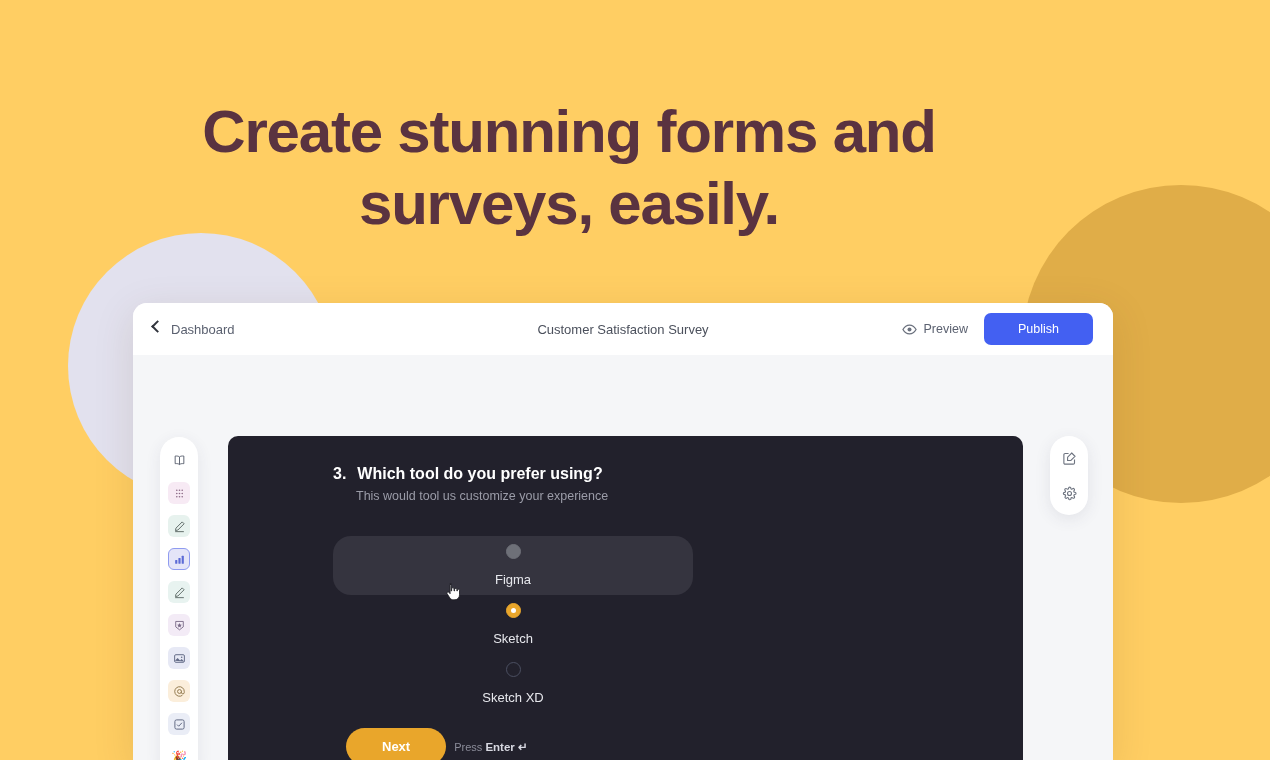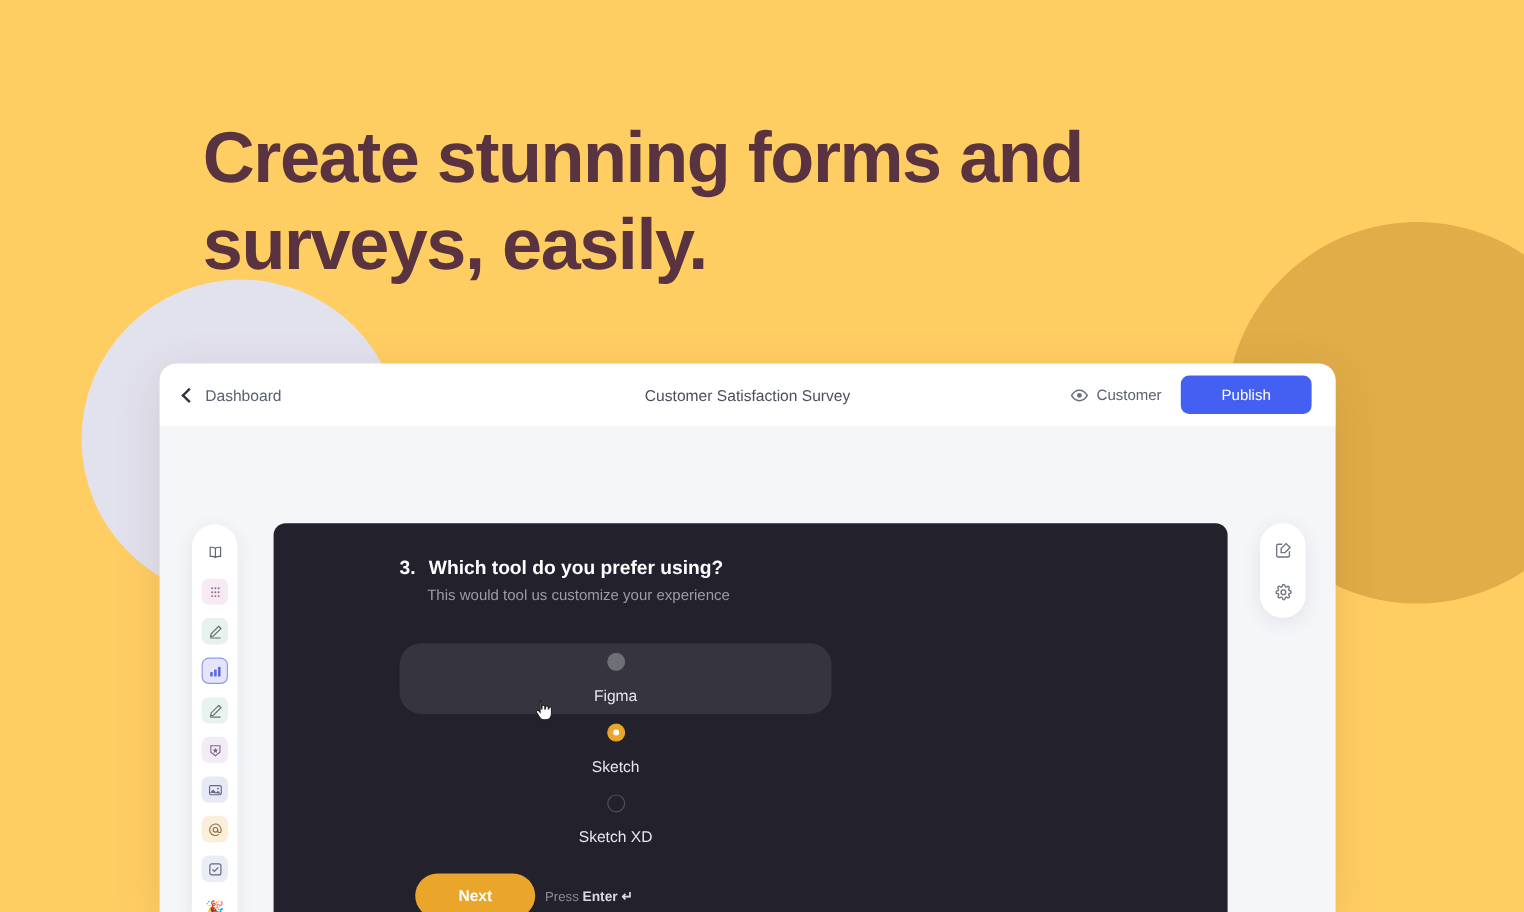--- a/index.html
+++ b/index.html
@@ -18,21 +18,21 @@
   }
   .bg-circle-right{
     position:absolute; left:1022px; top:185px;
     width:318px; height:318px; border-radius:50%;
     background:#E0AD48;
   }
 
   
   .hero{
     position:absolute; left:0; top:96px; width:1138px;
-    text-align:left; z-index:2;
+    text-align:center; z-index:2;
   }
   .hero h1{
     font-size:60px; line-height:1.2;
     font-weight:bold; color:#5A3340;
     letter-spacing:-1.2px;
     max-width:800px; margin:0 auto;
   }
 
   
   .app-window{
@@ -44,21 +44,21 @@
     overflow:hidden; z-index:3;
   }
 
   
   .topbar{
     height:52px; background:#ffffff;
     display:flex; align-items:center;
     padding:0 20px; position:relative;
   }
   .back-link{
-    display:flex; align-items:center; gap:8px;
+    display:flex; align-items:flex-start; gap:8px;
     color:#5B6170; font-size:13px; cursor:pointer;
   }
   .chev-back{ width:9px; height:9px; border-left:2px solid #30343C;
     border-bottom:2px solid #30343C; transform:rotate(45deg);
     margin-right:1px; }
   .doc-title{
     position:absolute; left:0; right:0; text-align:center;
     font-size:13px; color:#4B505C; pointer-events:none;
   }
   .topbar-right{
@@ -174,21 +174,21 @@
     </div>
 
     <div class="doc-title">Customer Satisfaction Survey</div>
 
     <div class="topbar-right">
       <div class="preview-btn">
         <svg class="eye" viewBox="0 0 24 24" fill="none" stroke="#6A707D" stroke-width="2">
           <path d="M1.5 12s4-7 10.5-7 10.5 7 10.5 7-4 7-10.5 7S1.5 12 1.5 12z"></path>
           <circle cx="12" cy="12" r="3.2" fill="#6A707D" stroke="none"></circle>
         </svg>
-        <span>Customer</span>
+        <span>Preview</span>
       </div>
       <button class="publish-btn">Publish</button>
     </div>
   </div>
 
   <div class="app-body">
 
     <div class="rail">
 
       <div class="rail-icon plain">

